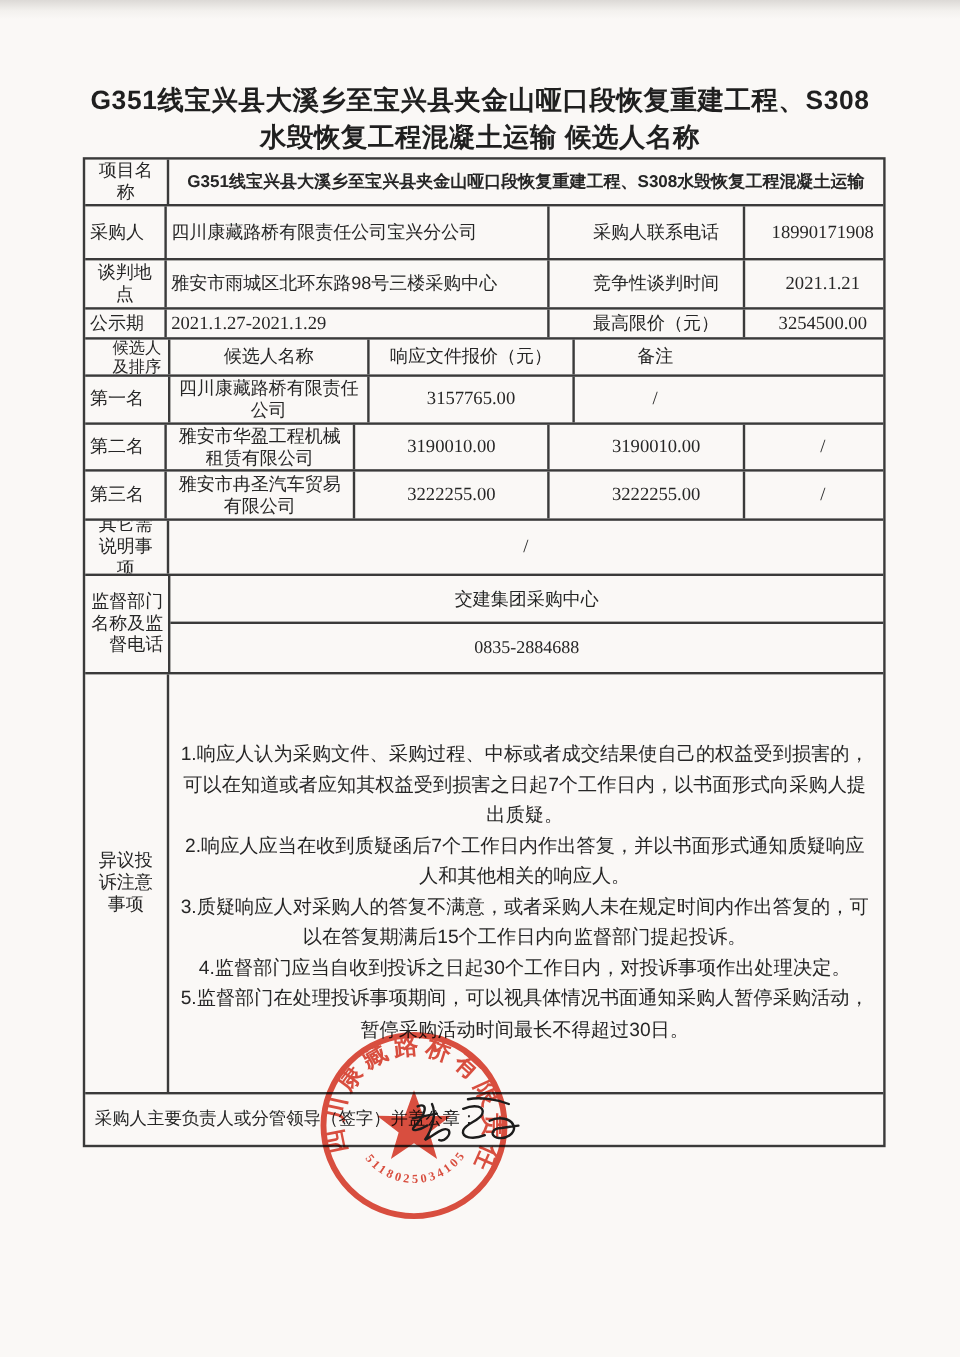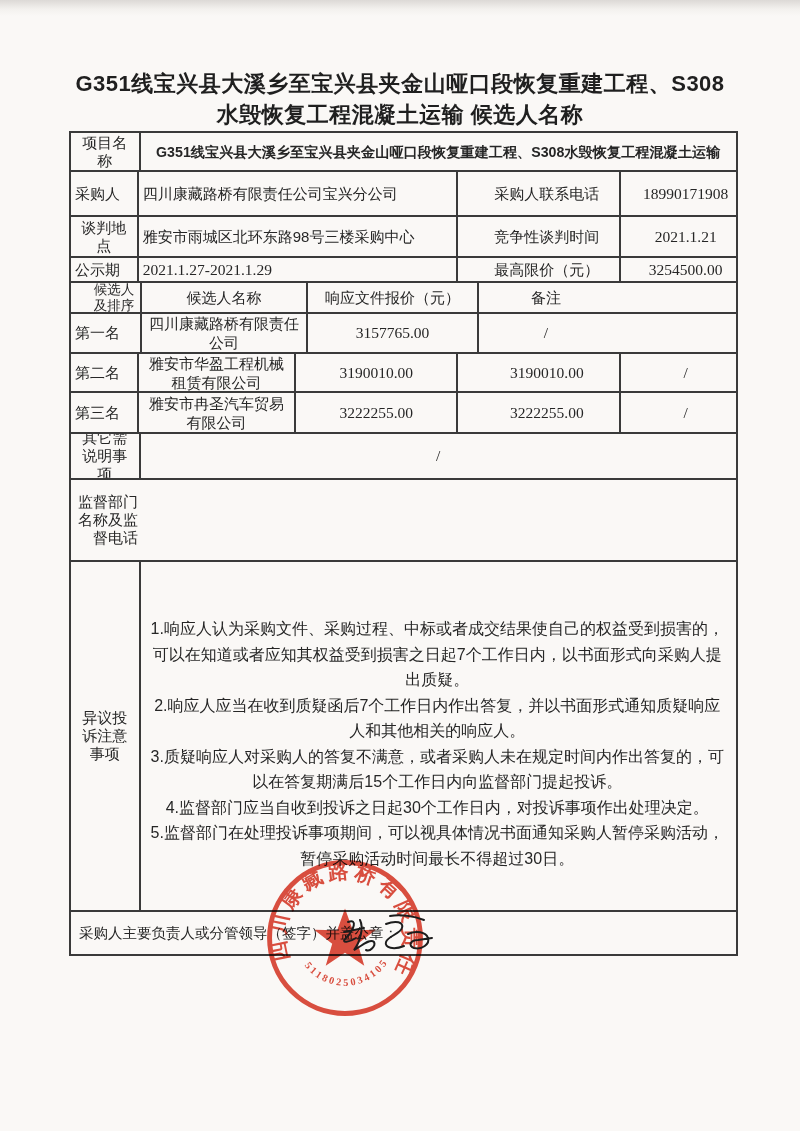--- a/index.html
+++ b/index.html
@@ -147,20 +147,24 @@
       <div class="cell cE center num">/</div>
     </div>
 
     <div class="row" style="height:46px">
       <div class="cell cA left">其它需说明事项</div>
       <div class="cell cREST center num">/</div>
     </div>
 
     <div class="row" style="height:82px">
       <div class="cell cA center" style="text-align:right">监督部门名称及监督电话</div>
+      <div class="stack">
+        <div class="substack">交建集团采购中心</div>
+        <div class="substack num">0835-2884688</div>
+      </div>
     </div>
 
     <div class="row" style="height:350px">
       <div class="cell cA left">异议投诉注意事项</div>
       <div class="cell cREST objection-body">1.响应人认为采购文件、采购过程、中标或者成交结果使自己的权益受到损害的，可以在知道或者应知其权益受到损害之日起7个工作日内，以书面形式向采购人提出质疑。
 2.响应人应当在收到质疑函后7个工作日内作出答复，并以书面形式通知质疑响应人和其他相关的响应人。
 3.质疑响应人对采购人的答复不满意，或者采购人未在规定时间内作出答复的，可以在答复期满后15个工作日内向监督部门提起投诉。
 4.监督部门应当自收到投诉之日起30个工作日内，对投诉事项作出处理决定。
 5.监督部门在处理投诉事项期间，可以视具体情况书面通知采购人暂停采购活动，暂停采购活动时间最长不得超过30日。</div>
     </div>

